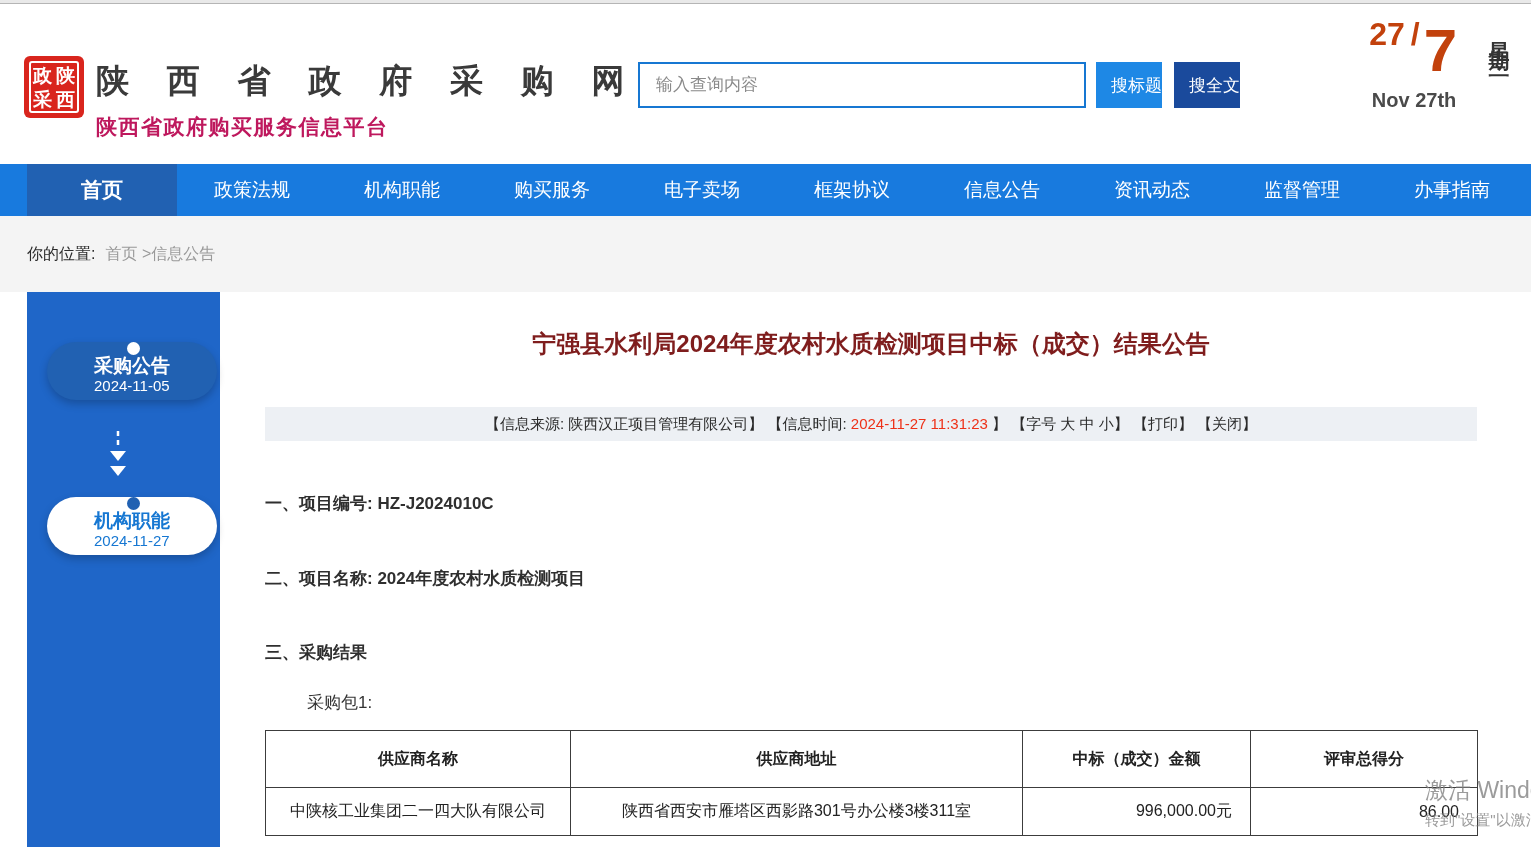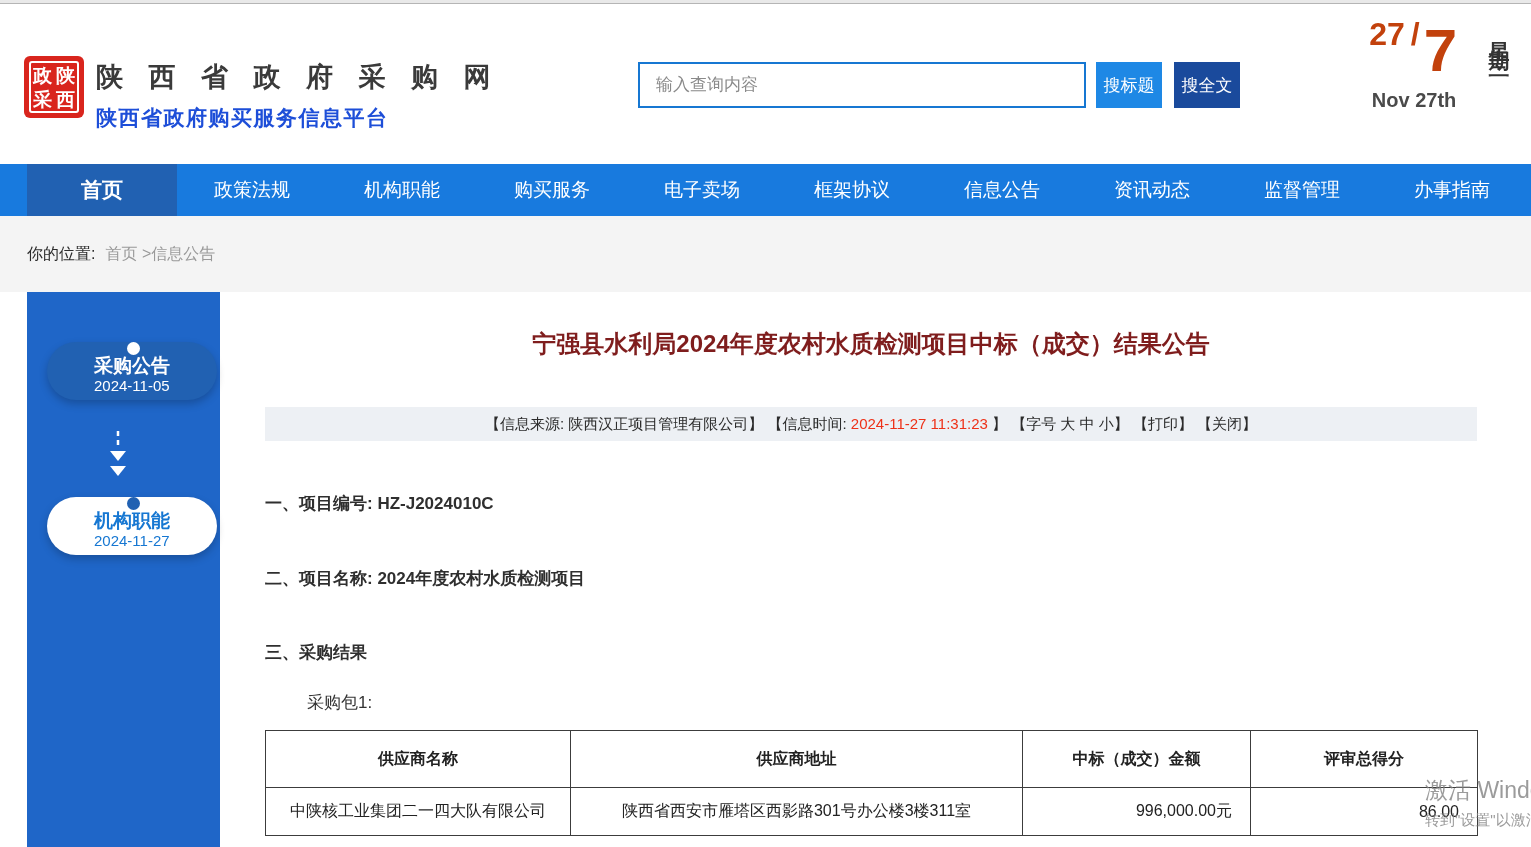--- a/index.html
+++ b/index.html
@@ -10,29 +10,29 @@
 
   
   .site-header { position:relative; height:160px; background:#fff; }
   .logo { position:absolute; left:24px; top:52px; width:60px; height:62px;
     background:#d9251d; border-radius:6px; padding:5px; cursor:pointer; }
   .logo-inner { width:100%; height:100%; border:2px solid #fff; border-radius:3px;
     display:grid; grid-template-columns:1fr 1fr; grid-template-rows:1fr 1fr; }
   .logo-inner span { display:flex; align-items:center; justify-content:center;
     color:#fff; font-weight:bold; font-size:19px; line-height:1; }
   .titles { position:absolute; left:96px; top:55px; }
-  .site-title { font-size:27px; font-weight:bold; color:#3a3a3a; letter-spacing:9px; }
-  .site-subtitle { margin-top:9px; font-size:21px; font-weight:bold; color:#1d4ed8; letter-spacing:1.5px; }
+  .site-title { font-size:33px; font-weight:bold; color:#3a3a3a; letter-spacing:9px;font-family:Liberation Mono, monospace; }
+  .site-subtitle { margin-top:9px; font-size:21px; font-weight:bold; color:#be185d; letter-spacing:1.5px; }
 
   .search { position:absolute; left:638px; top:58px; display:flex; align-items:center; }
   .search input { width:448px; height:46px; border:2px solid #1677d2; outline:none;
     font-size:17px; padding:0 16px; color:#333; }
   .search input::placeholder { color:#8a8a8a; }
   .search button { height:46px; width:66px; border:none; color:#fff; font-size:17px;
-    cursor:pointer; }
+    cursor:pointer;text-align:right; }
   .btn-title { background:#1e88e5; margin-left:10px; }
   .btn-full  { background:#1a4a9c; margin-left:12px; }
 
   .datebox { position:absolute; right:18px; top:12px; display:flex; }
   .date-line { display:flex; align-items:flex-start; color:#c2410c; font-weight:bold; }
   .date-day   { font-size:32px; }
   .date-slash { font-size:32px; margin:0 4px 0 6px; }
   .date-month { font-size:60px; letter-spacing:2px; }
   .date-en { text-align:center; font-size:20px; font-weight:bold; color:#4a4a4a; margin-top:4px; }
   .weekday { writing-mode:vertical-rl; font-size:21px; font-weight:bold; color:#333;

